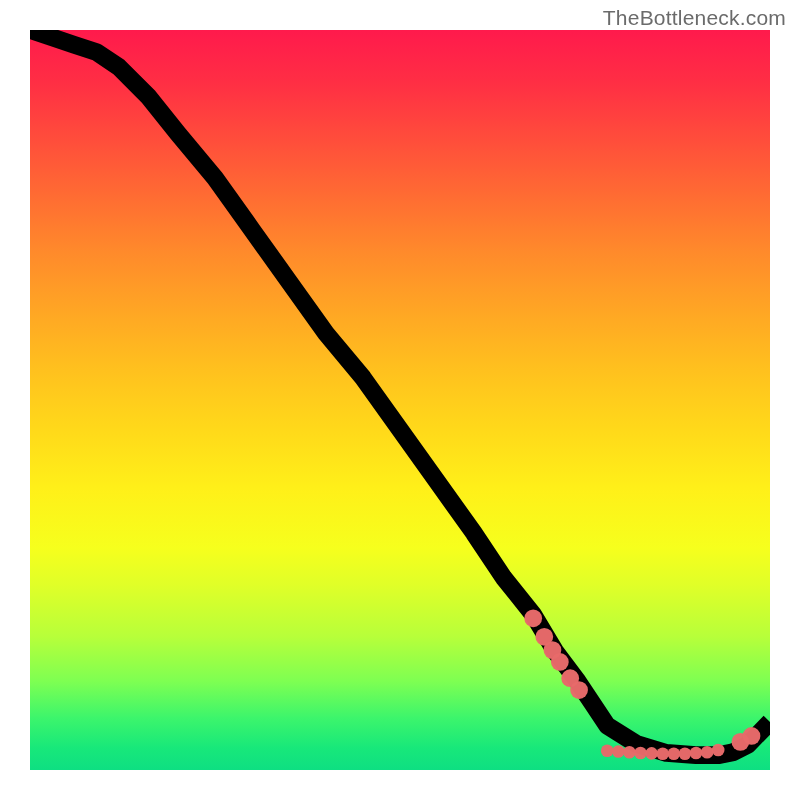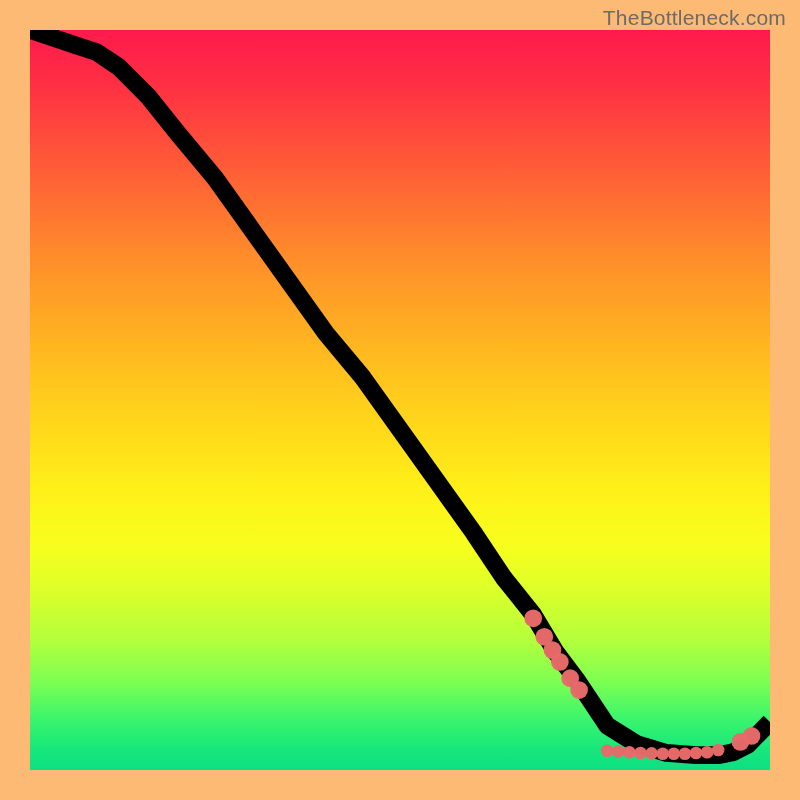--- a/index.html
+++ b/index.html
@@ -8,21 +8,21 @@
     width: 800px;
     height: 800px;
     background: #000;
     font-family: Arial, Helvetica, sans-serif;
     overflow: hidden;
   }
   .stage {
     position: relative;
     width: 800px;
     height: 800px;
-    background: #fdba74;
+    background: #ffffff;
   }
   .attribution {
     position: absolute;
     top: 6px;
     right: 14px;
     color: #6b6b6b;
     font-size: 21px;
     letter-spacing: 0.2px;
     font-weight: 400;
   }

